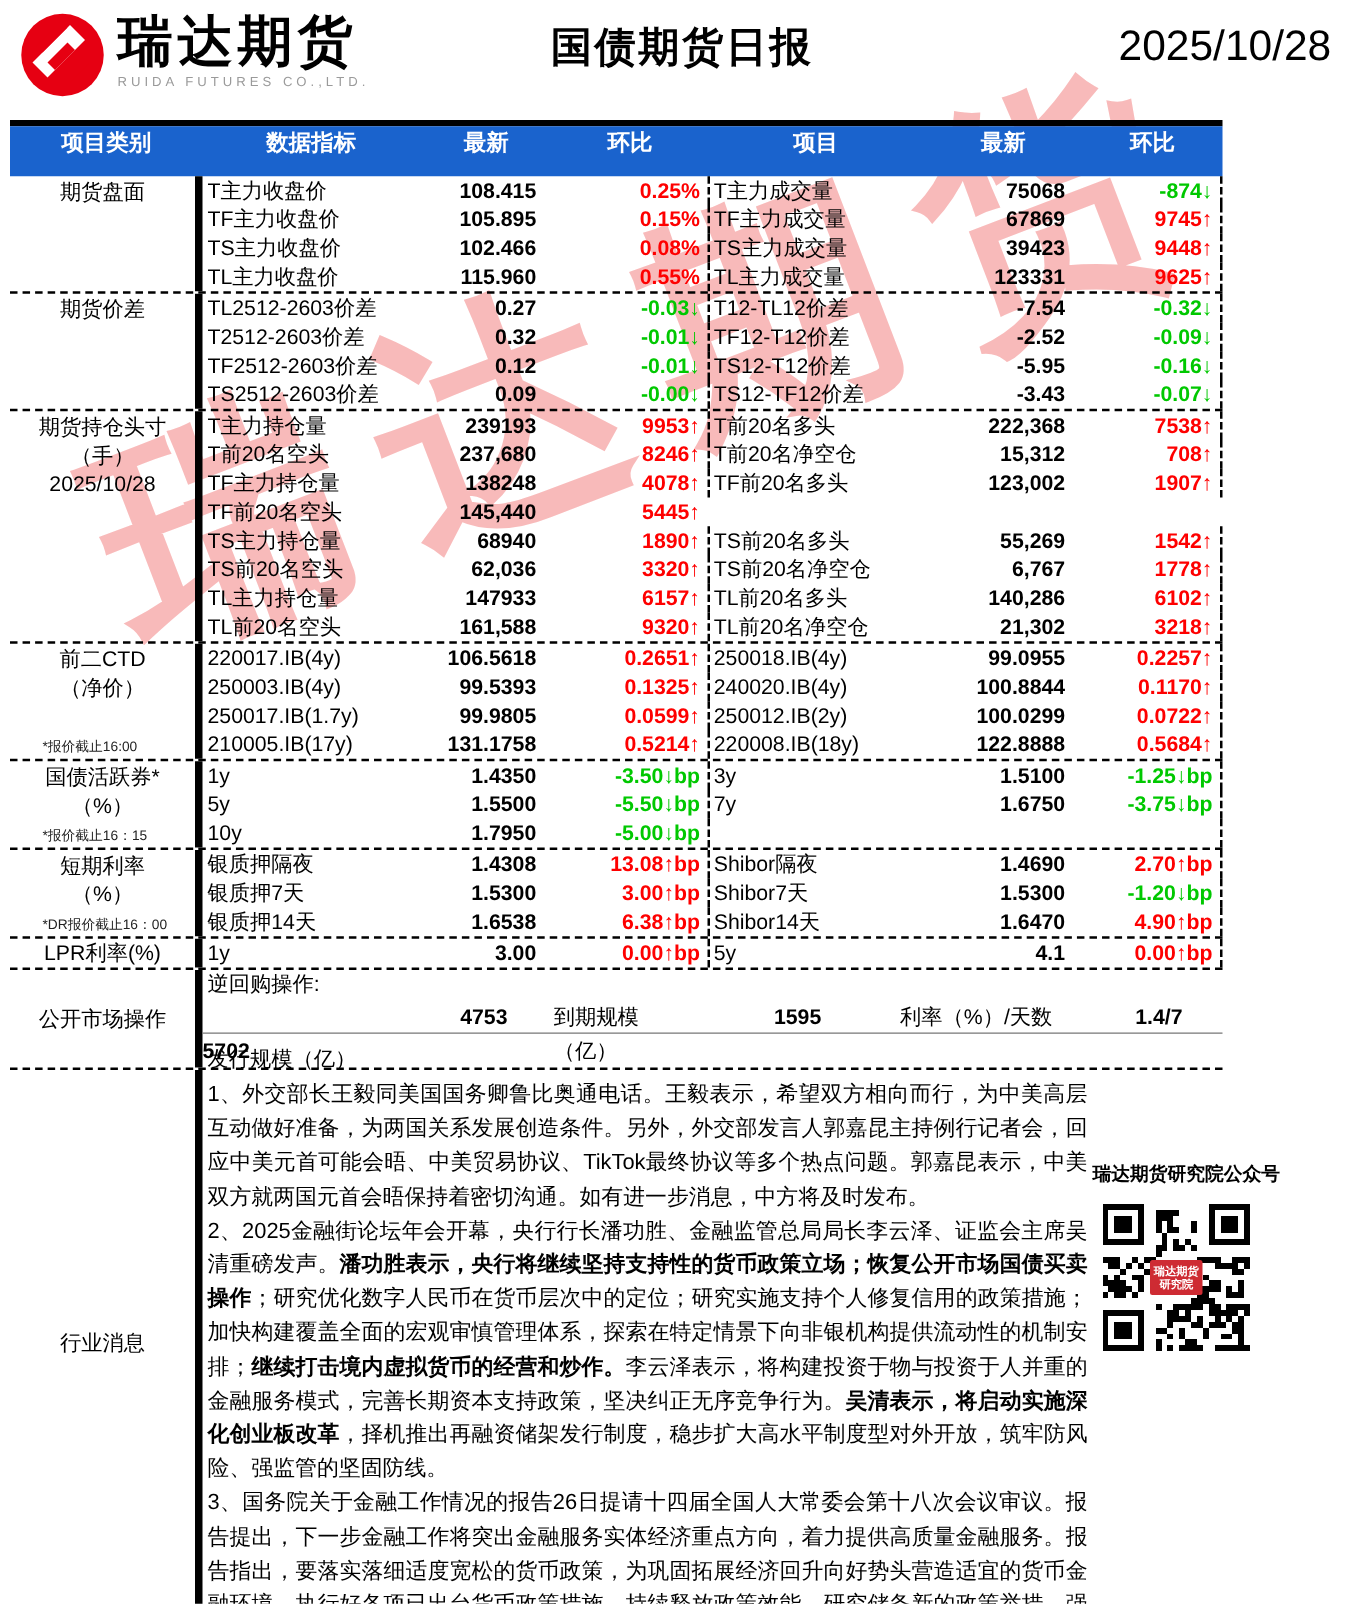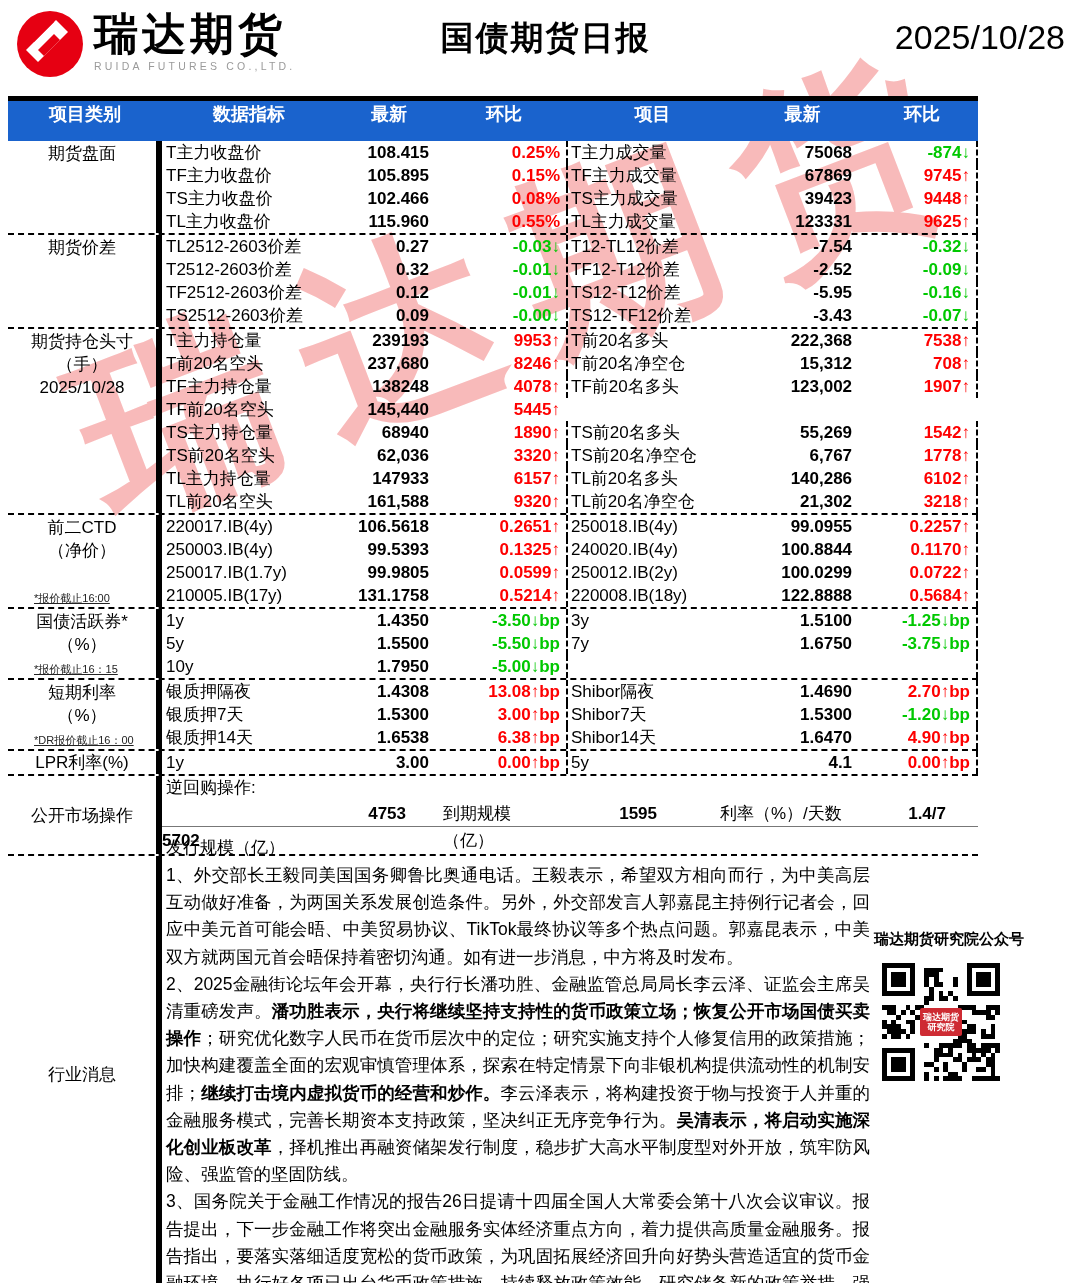--- a/index.html
+++ b/index.html
@@ -29,21 +29,21 @@
   .thead span{display:block;text-align:center;}
   .th-cat{width:154px;} .th-ind{width:174px;} .th-lv{width:106px;} .th-lc{width:124px;}
   .th-item{width:173px;} .th-rv{width:127px;} .th-rc{width:112px;}
 
   .section{display:flex;border-bottom:2px dashed #000;position:relative;}
   .cat{width:148px;display:flex;flex-direction:column;align-items:center;
        justify-content:flex-start;font-size:17px;position:relative;padding-top:1px;}
   .cat.center{justify-content:center;padding-top:0;}
   .cat .catline{line-height:23px;}
   .footnote{position:absolute;bottom:3px;left:0;width:100%;padding-left:26px;
-    font-size:11px;color:#222;text-align:left;line-height:12px;text-decoration:underline;}
+    font-size:11px;color:#222;text-align:left;line-height:12px;}
   .vbar{width:6px;background:#000;flex:none;}
   .rows{flex:1;}
   .row{display:flex;height:23px;line-height:23px;font-size:17px;}
   .lhalf{display:flex;width:404px;}
   .rhalf{display:flex;width:412px;border-left:2px dashed #000;border-right:2px dashed #000;}
   .c-label{width:174px;padding-left:4px;white-space:nowrap;overflow:hidden;}
   .c-val{width:106px;text-align:right;padding-right:13px;font-weight:bold;}
   .c-chg{width:124px;text-align:right;padding-right:6px;font-weight:bold;}
   .r-label{width:173px;padding-left:3px;white-space:nowrap;overflow:hidden;}
   .r-val{width:127px;text-align:right;padding-right:13px;font-weight:bold;}

